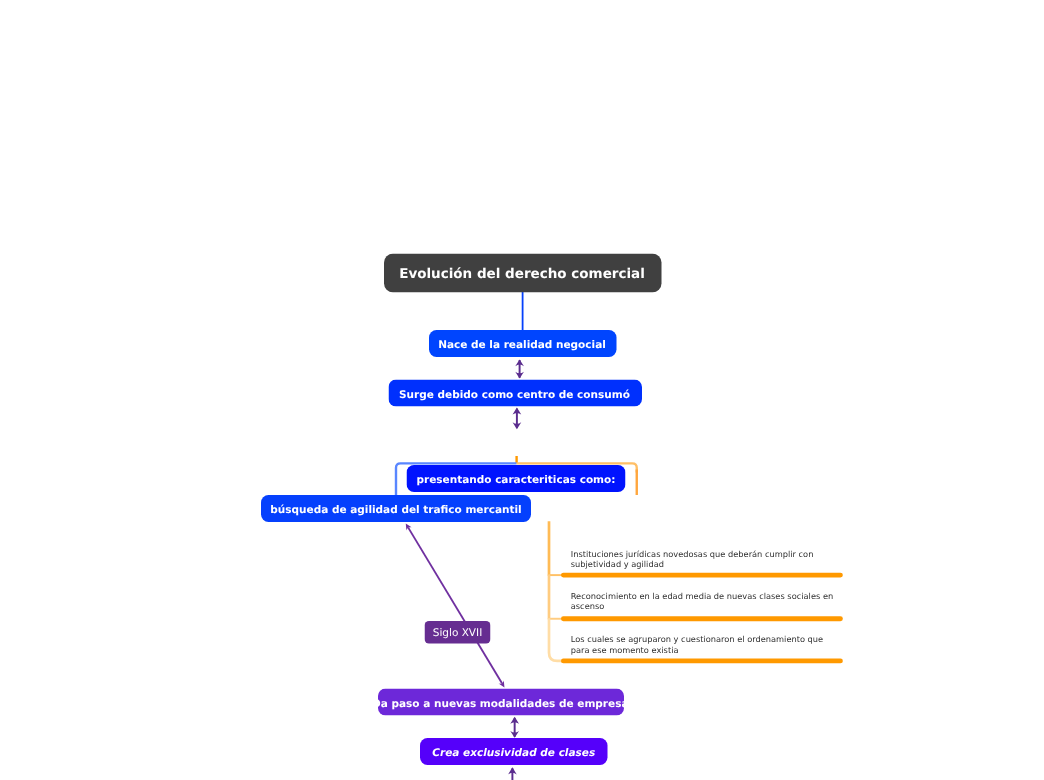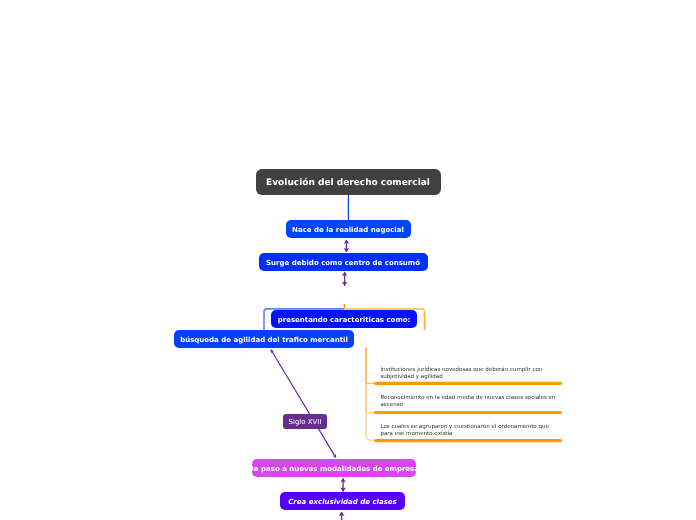--- a/index.html
+++ b/index.html
@@ -14,21 +14,21 @@
   .leaf{position:absolute;font-weight:normal;color:#303030;font-size:5.5px;line-height:7.3px;width:176px;}
 
   
   .n-root   {left:255.5px; top:169px;   width:185px; height:26px; border-radius:6px; font-size:9px;   background:#404040; color:#ffffff;}
   .n-nace   {left:285.5px; top:220px;   width:125px; height:18px; border-radius:5px; font-size:7px;   background:#0045FE; color:#ffffff;}
   .n-surge  {left:258.5px; top:253px;   width:169px; height:18px; border-radius:5px; font-size:7px;   background:#0030FD; color:#ffffff;}
   .n-pres   {left:271px;   top:286px;   width:146px; height:18px; border-radius:5px; font-size:7px;   background:#0013FE; color:#ffffff;margin-top:24px;}
   .n-busq   {left:174px;   top:329.5px; width:180px; height:18px; border-radius:5px; font-size:7px;   background:#0540FD; color:#ffffff;}
   .n-neces  {left:361px;   top:329.5px; width:126px; height:18px; border-radius:5px; font-size:7px;   background:#FF9900; color:#0d0d0d;}
   .n-siglo  {left:283px;   top:398px;   width:44px;  height:14.5px;border-radius:3px; font-size:7px;  background:#662D91; color:#ffffff; font-weight:normal;margin-top:16px;}
-  .n-dapaso {left:251.5px; top:459px;   width:164px; height:18px; border-radius:5px; font-size:7px;   background:#d946ef; color:#ffffff;}
+  .n-dapaso {left:251.5px; top:459px;   width:164px; height:18px; border-radius:5px; font-size:7px;   background:#6d28d9; color:#ffffff;}
   .n-crea   {left:280px;   top:491.5px; width:125px; height:18px; border-radius:5px; font-size:7px;   background:#5500FA; color:#ffffff;font-style:italic;}
 
   .l-1 {left:380.5px; top:366.5px;}
   .l-2 {left:380.5px; top:395px;}
   .l-3 {left:380.5px; top:423.5px;}
 </style>
 </head>
 <body>
 
 <div id="canvas">

